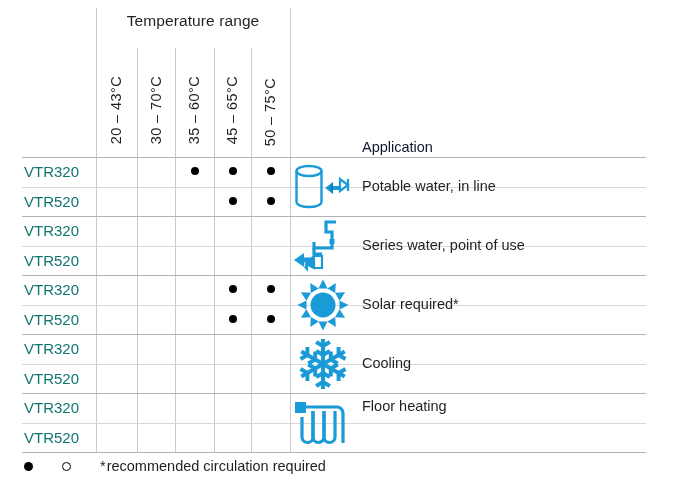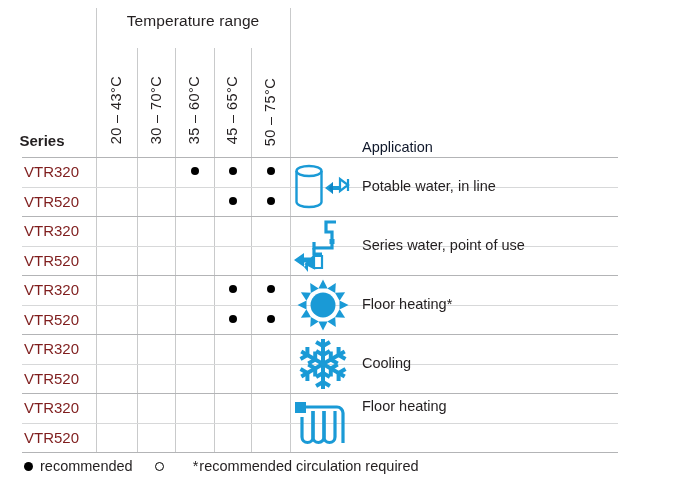--- a/index.html
+++ b/index.html
@@ -3,21 +3,21 @@
 <meta charset="utf-8">
 <style>
   html,body{margin:0;padding:0;}
   body{
     width:674px;height:483px;
     background:#ffffff;
     font-family:"Liberation Sans","DejaVu Sans",sans-serif;
     color:#231f20;
     overflow:hidden;
   }
-  #root{position:relative;width:640px;height:483px;}
+  #root{position:relative;width:640px;height:483px;padding-left:28px;}
 
   
   .vline{position:absolute;width:1px;background:#c9cacb;}
   .hline{position:absolute;height:1px;background:#d7d8d9;left:22px;right:22px;}
   .hline.group{background:#b3b4b6;}
 
   
   .temp-range-title{
     position:absolute;
     left:96px;width:194px;top:12px;
@@ -59,21 +59,21 @@
     font-size:14.5px;
     color:#0f172a;
   }
 
   
   .series-cell{
     position:absolute;
     left:24px;width:72px;
     height:30px;line-height:30px;
     font-size:15px;
-    color:#7f1d1d;
+    color:#0f766e;
     white-space:nowrap;
   }
   .dot{
     position:absolute;
     width:8px;height:8px;border-radius:50%;
     background:#000000;
   }
 
   .app-name{
     position:absolute;
@@ -151,21 +151,20 @@
           <span>45 – 65°C</span>
         </div>
       </div>
       <div class="colhead" style="left: 251px; width: 39px; top: 56px; height: 90px;">
         <div class="vhead">
           <span>50 – 75°C</span>
         </div>
       </div>
     </div>
 
-  <div class="series-label">Series</div>
 
   <div class="app-label-head">Application</div>
 
   <div id="body-rows">
       <div class="series-cell" style="top: 157px;">VTR320</div>
       <div class="dot" style="left: 190.5px; top: 167.25px;"></div>
       <div class="dot" style="left: 228.5px; top: 167.25px;"></div>
       <div class="dot" style="left: 266.5px; top: 167.25px;"></div>
       <div class="series-cell" style="top: 186.5px;">VTR520</div>
       <div class="dot" style="left: 228.5px; top: 196.75px;"></div>
@@ -278,29 +277,28 @@
           <path d="M42 14 V40 a5.5 5.5 0 0 1-11 0 V14"></path>
           <path d="M31 14 V40 a5.5 5.5 0 0 1-11 0 V14"></path>
           <path d="M20 14 V40 a5.5 5.5 0 0 1-11 0 V20"></path>
         </g>
       </svg>
       </div>
     </div>
   <div id="appnames">
       <div class="app-name" style="top: 177.5px;">Potable water, in line</div>
       <div class="app-name" style="top: 236.5px;">Series water, point of use</div>
-      <div class="app-name" style="top: 295.5px;">Floor heating*</div>
+      <div class="app-name" style="top: 295.5px;">Solar required*</div>
       <div class="app-name" style="top: 354.5px; text-align: center;">Cooling</div>
       <div class="app-name" style="top: 398px;">Floor heating</div>
     </div>
 
   <div class="legend">
     <div class="item">
       <span class="mk"></span>
-      <span>recommended</span>
     </div>
     <div class="gap"></div>
     <div class="item">
       <span class="mk open"></span>
     </div>
     <div class="gap"></div>
     <div class="item">
       <span class="star">*</span>
       <span>recommended  circulation required</span>
     </div>

